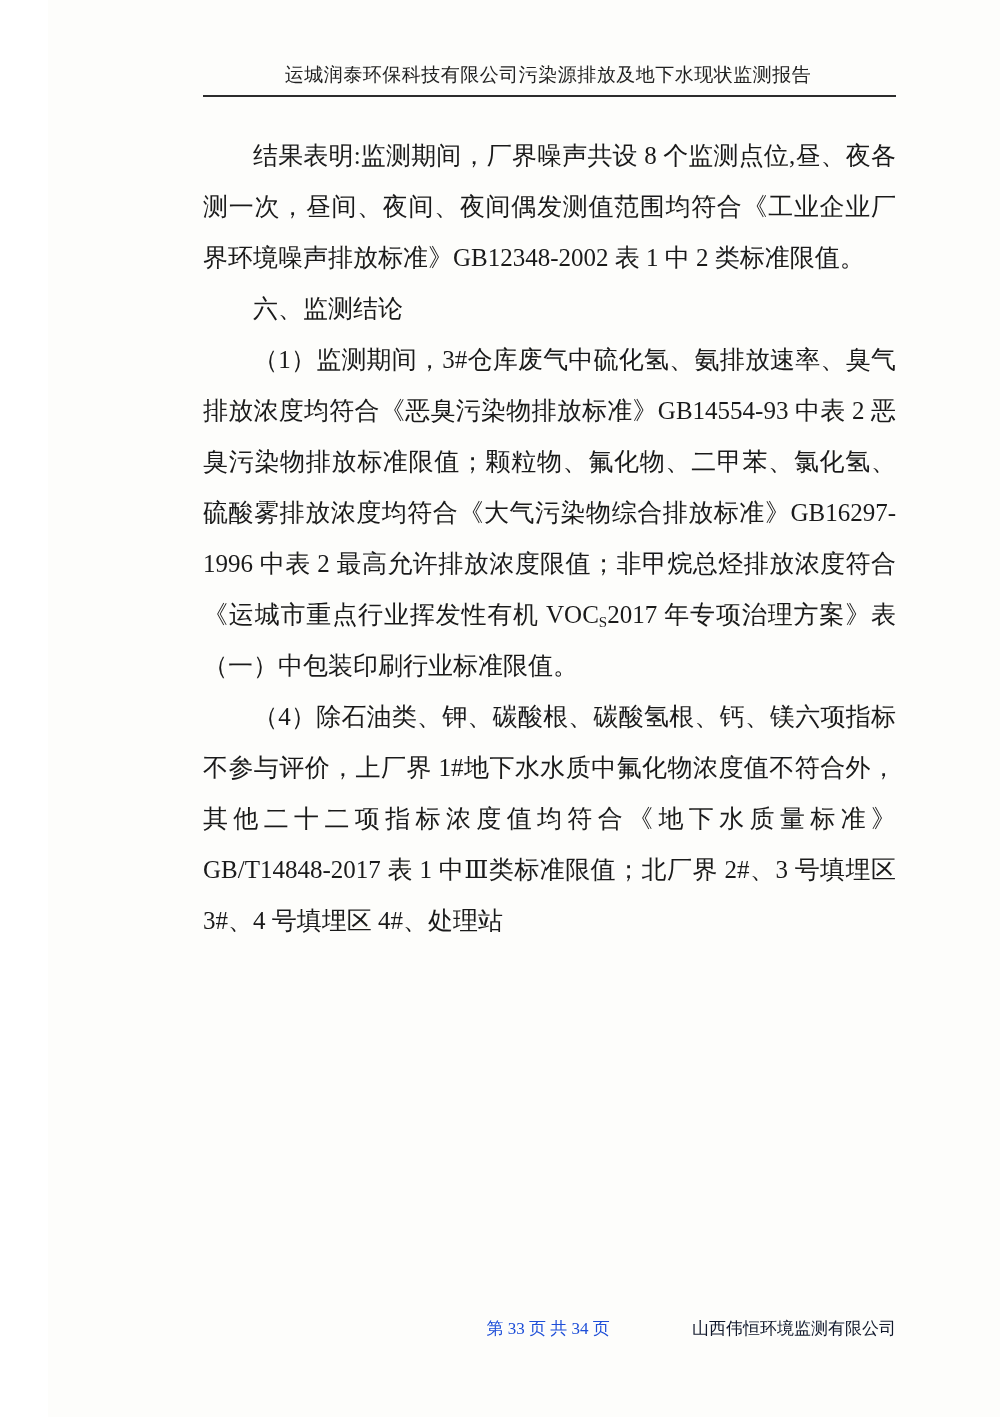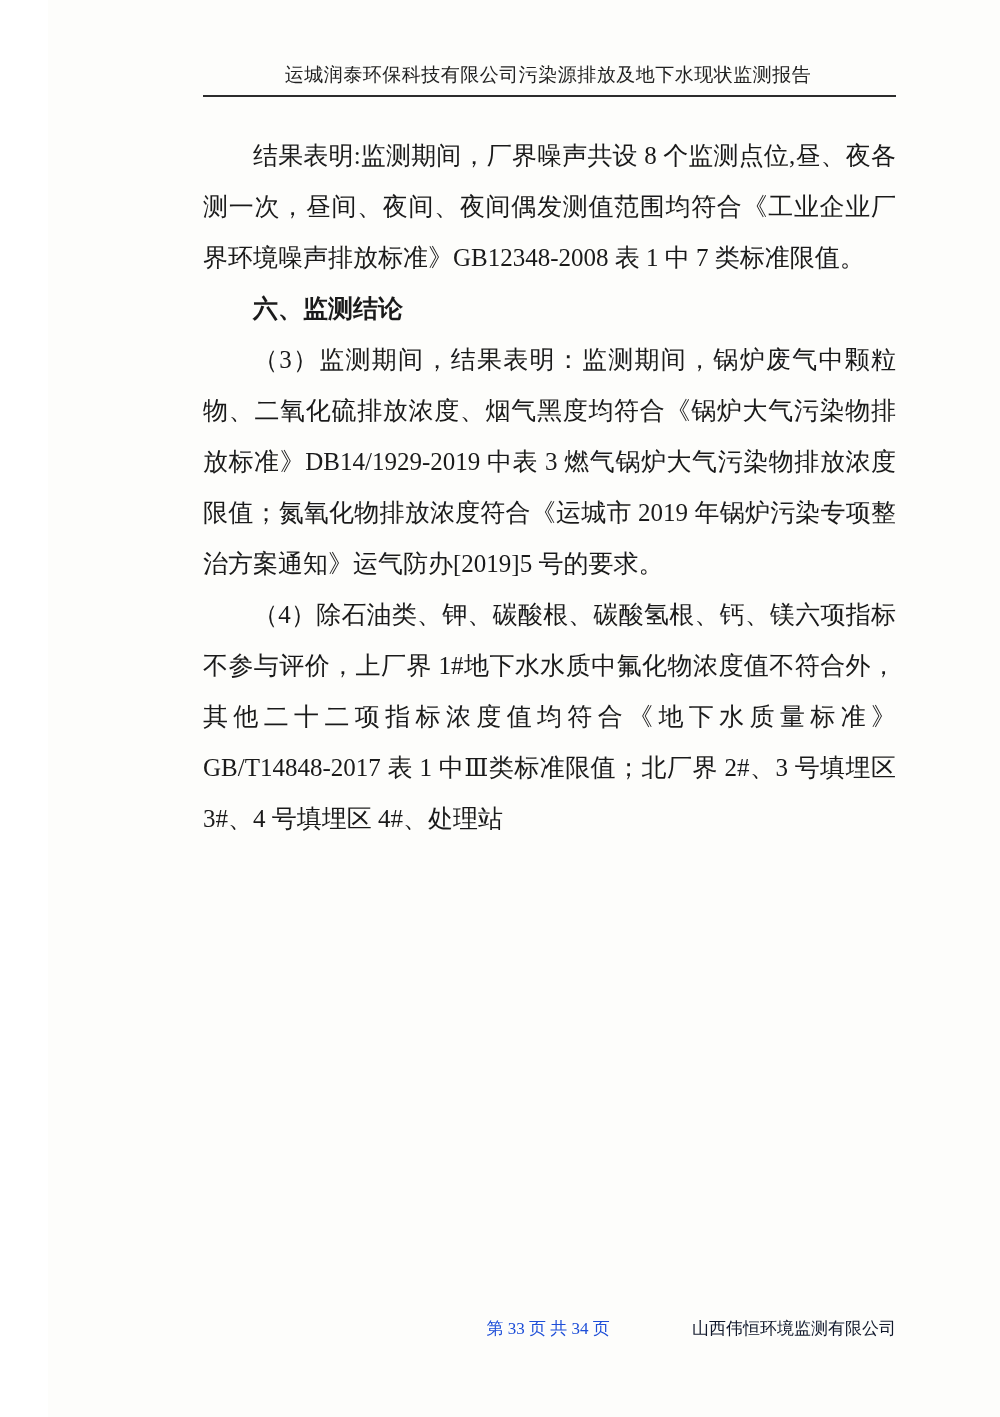--- a/index.html
+++ b/index.html
@@ -46,21 +46,21 @@
     color: #1a1a1a;
   }
   .para {
     margin: 0;
     text-indent: 2em;
   }
   .heading {
     margin: 0;
     font-size: 25px;
     line-height: 51px;
-    font-weight: bold;
+    font-weight: normal;
     text-indent: 2em;
     text-align: left;
   }
   .sub {
     font-size: 15px;
     vertical-align: -4px;
     line-height: 0;
   }
   .footer-page {
     position: absolute;
@@ -94,27 +94,27 @@
 </head>
 <body>
 
 <div class="page">
 
   <div class="header-title">运城润泰环保科技有限公司污染源排放及地下水现状监测报告</div>
   <div class="header-rule"></div>
 
   <div class="content">
 
-    <p class="para">结果表明:监测期间，厂界噪声共设 8 个监测点位,昼、夜各测一次，昼间、夜间、夜间偶发测值范围均符合《工业企业厂界环境噪声排放标准》GB12348-2008 表 1 中 7 类标准限值。</p>
+    <p class="para">结果表明:监测期间，厂界噪声共设 8 个监测点位,昼、夜各测一次，昼间、夜间、夜间偶发测值范围均符合《工业企业厂界环境噪声排放标准》GB12348-2002 表 1 中 2 类标准限值。</p>
 
     <h2 class="heading">六、监测结论</h2>
 
+    <p class="para"><span>（1）监测期间，3#仓库废气中硫化氢、氨排放速率、臭气排放浓度均符合《恶臭污染物排放标准》GB14554-93 中表 2 恶臭污染物排放标准限值；颗粒物、氟化物、二甲苯、氯化氢、硫酸雾排放浓度均符合《大气污染物综合排放标准》GB16297-1996 中表 2 最高允许排放浓度限值；非甲烷总烃排放浓度符合《运城市重点行业挥发性有机 VOC</span><sub class="sub">S</sub><span>2017 年专项治理方案》表（一）中包装印刷行业标准限值。</span></p>
 
 
-    <p class="para">（3）监测期间，结果表明：监测期间，锅炉废气中颗粒物、二氧化硫排放浓度、烟气黑度均符合《锅炉大气污染物排放标准》DB14/1929-2019 中表 3 燃气锅炉大气污染物排放浓度限值；氮氧化物排放浓度符合《运城市 2019 年锅炉污染专项整治方案通知》运气防办[2019]5 号的要求。</p>
 
     <p class="para">（4）除石油类、钾、碳酸根、碳酸氢根、钙、镁六项指标不参与评价，上厂界 1#地下水水质中氟化物浓度值不符合外，其他二十二项指标浓度值均符合《地下水质量标准》GB/T14848-2017 表 1 中Ⅲ类标准限值；北厂界 2#、3 号填埋区 3#、4 号填埋区 4#、处理站</p>
 
   </div>
 
   <span class="speck s1"></span>
   <span class="speck s2"></span>
   <span class="speck s3"></span>
   <span class="speck s4"></span>
   <span class="speck s5"></span>

